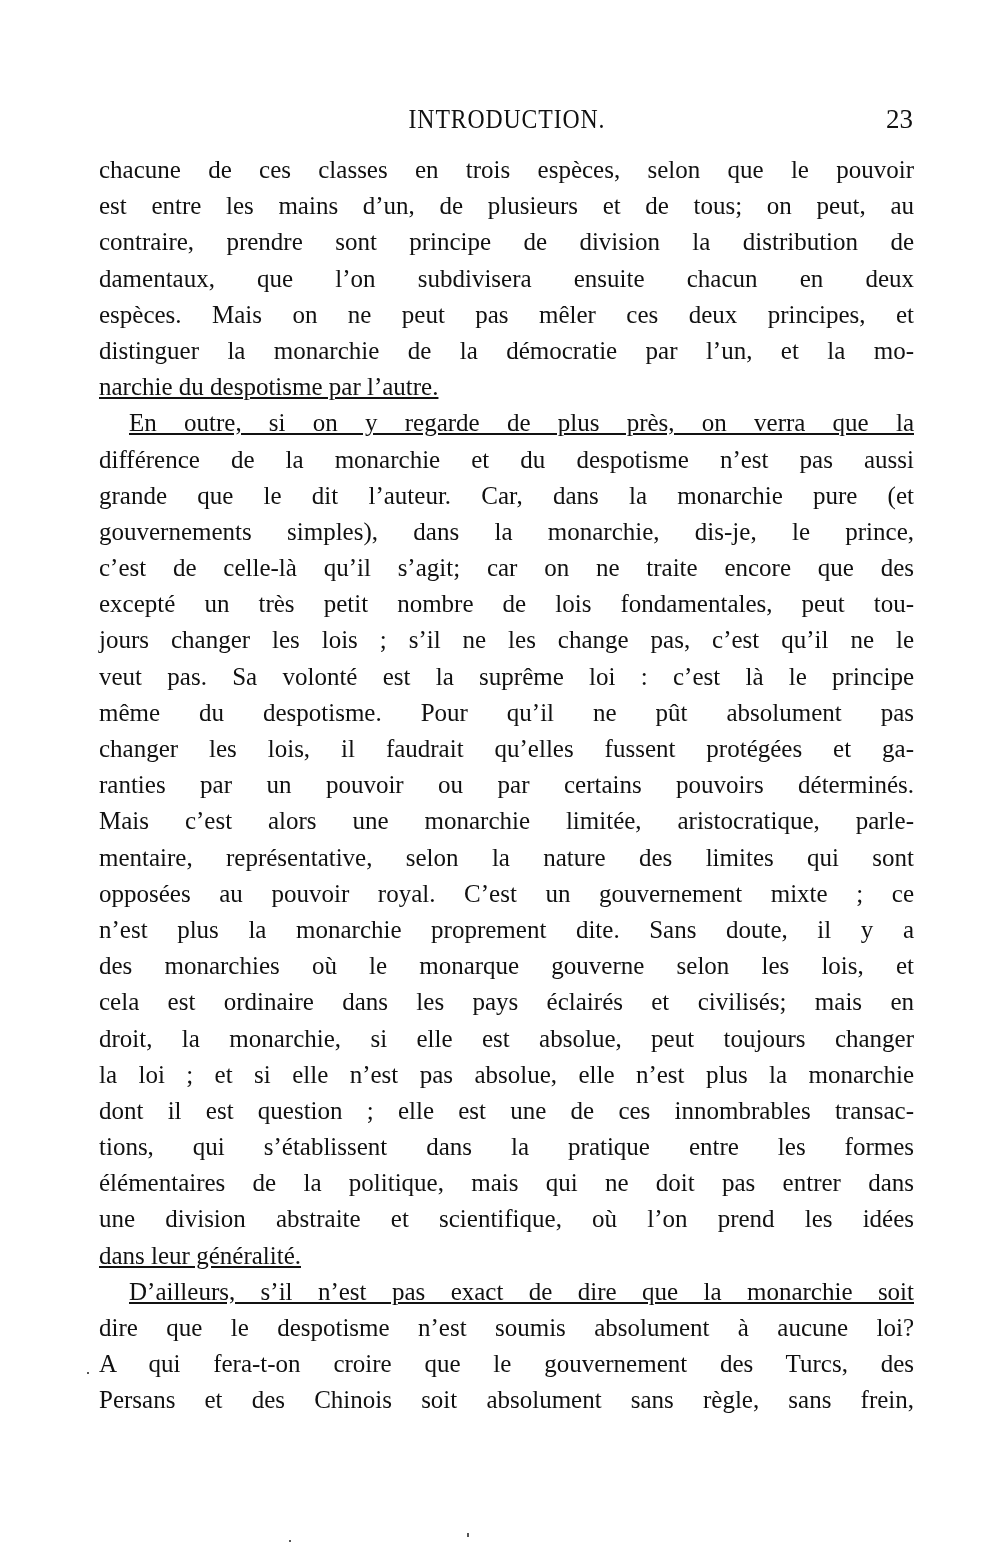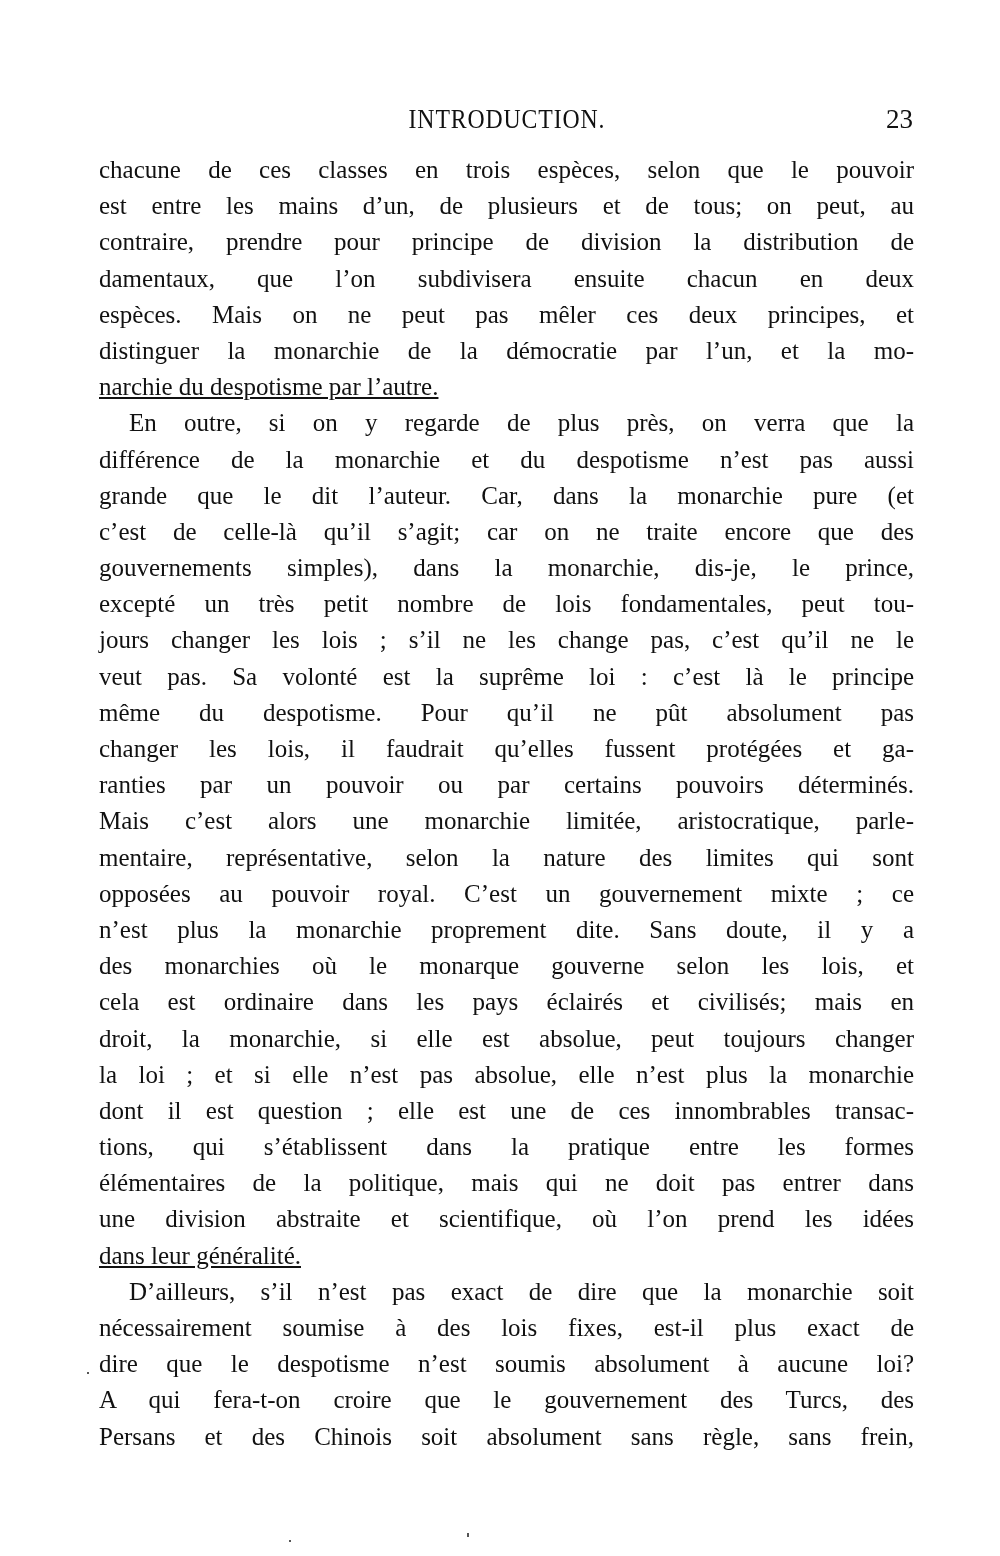--- a/index.html
+++ b/index.html
@@ -58,20 +58,21 @@
       text-align: justify;
       text-align-last: justify;
       font-stretch: condensed;
     }
     .line.last {
       text-align-last: left;
       text-decoration: underline;
     }
     .line.indent {
       padding-left: 30px;
+      text-decoration: underline;
     }
     .stray-mark {
       position: absolute;
       width: 2px;
       height: 2px;
       background: #555;
     }
   </style>
 </head>
 <body>
@@ -81,33 +82,33 @@
   <div class="running-head">
     <span class="running-title">INTRODUCTION.</span>
     <span class="page-number">23</span>
   </div>
 
   <div class="body-text">
 
     <div>
       <span class="line">chacune de ces classes en trois espèces, selon que le pouvoir</span>
       <span class="line">est entre les mains d’un, de plusieurs et de tous; on peut, au</span>
-      <span class="line">contraire, prendre pour principe de division la distribution de</span>
+      <span class="line">contraire, prendre sont principe de division la distribution de</span>
       <span class="line">damentaux, que l’on subdivisera ensuite chacun en deux</span>
       <span class="line">espèces. Mais on ne peut pas mêler ces deux principes, et</span>
       <span class="line">distinguer la monarchie de la démocratie par l’un, et la mo-</span>
       <span class="line last">narchie du despotisme par l’autre.</span>
     </div>
 
     <div>
       <span class="line indent">En outre, si on y regarde de plus près, on verra que la</span>
       <span class="line">différence de la monarchie et du despotisme n’est pas aussi</span>
       <span class="line">grande que le dit l’auteur. Car, dans la monarchie pure (et</span>
+      <span class="line">gouvernements simples), dans la monarchie, dis-je, le prince,</span>
       <span class="line">c’est de celle-là qu’il s’agit; car on ne traite encore que des</span>
-      <span class="line">gouvernements simples), dans la monarchie, dis-je, le prince,</span>
       <span class="line">excepté un très petit nombre de lois fondamentales, peut tou-</span>
       <span class="line">jours changer les lois ; s’il ne les change pas, c’est qu’il ne le</span>
       <span class="line">veut pas. Sa volonté est la suprême loi : c’est là le principe</span>
       <span class="line">même du despotisme. Pour qu’il ne pût absolument pas</span>
       <span class="line">changer les lois, il faudrait qu’elles fussent protégées et ga-</span>
       <span class="line">ranties par un pouvoir ou par certains pouvoirs déterminés.</span>
       <span class="line">Mais c’est alors une monarchie limitée, aristocratique, parle-</span>
       <span class="line">mentaire, représentative, selon la nature des limites qui sont</span>
       <span class="line">opposées au pouvoir royal. C’est un gouvernement mixte ; ce</span>
       <span class="line">n’est plus la monarchie proprement dite. Sans doute, il y a</span>
@@ -117,21 +118,20 @@
       <span class="line">la loi ; et si elle n’est pas absolue, elle n’est plus la monarchie</span>
       <span class="line">dont il est question ; elle est une de ces innombrables transac-</span>
       <span class="line">tions, qui s’établissent dans la pratique entre les formes</span>
       <span class="line">élémentaires de la politique, mais qui ne doit pas entrer dans</span>
       <span class="line">une division abstraite et scientifique, où l’on prend les idées</span>
       <span class="line last">dans leur généralité.</span>
     </div>
 
     <div>
       <span class="line indent">D’ailleurs, s’il n’est pas exact de dire que la monarchie soit</span>
-      <span class="line">nécessairement soumise à des lois fixes, est-il plus exact de</span>
       <span class="line">dire que le despotisme n’est soumis absolument à aucune loi?</span>
       <span class="line">A qui fera-t-on croire que le gouvernement des Turcs, des</span>
       <span class="line">Persans et des Chinois soit absolument sans règle, sans frein,</span>
     </div>
 
   </div>
 
   <span class="stray-mark" style="left:74px; top:1372px;"></span>
   <span class="stray-mark" style="left:276px; top:1540px;"></span>
   <span class="stray-mark" style="left:454px; top:1533px; height:4px;"></span>

